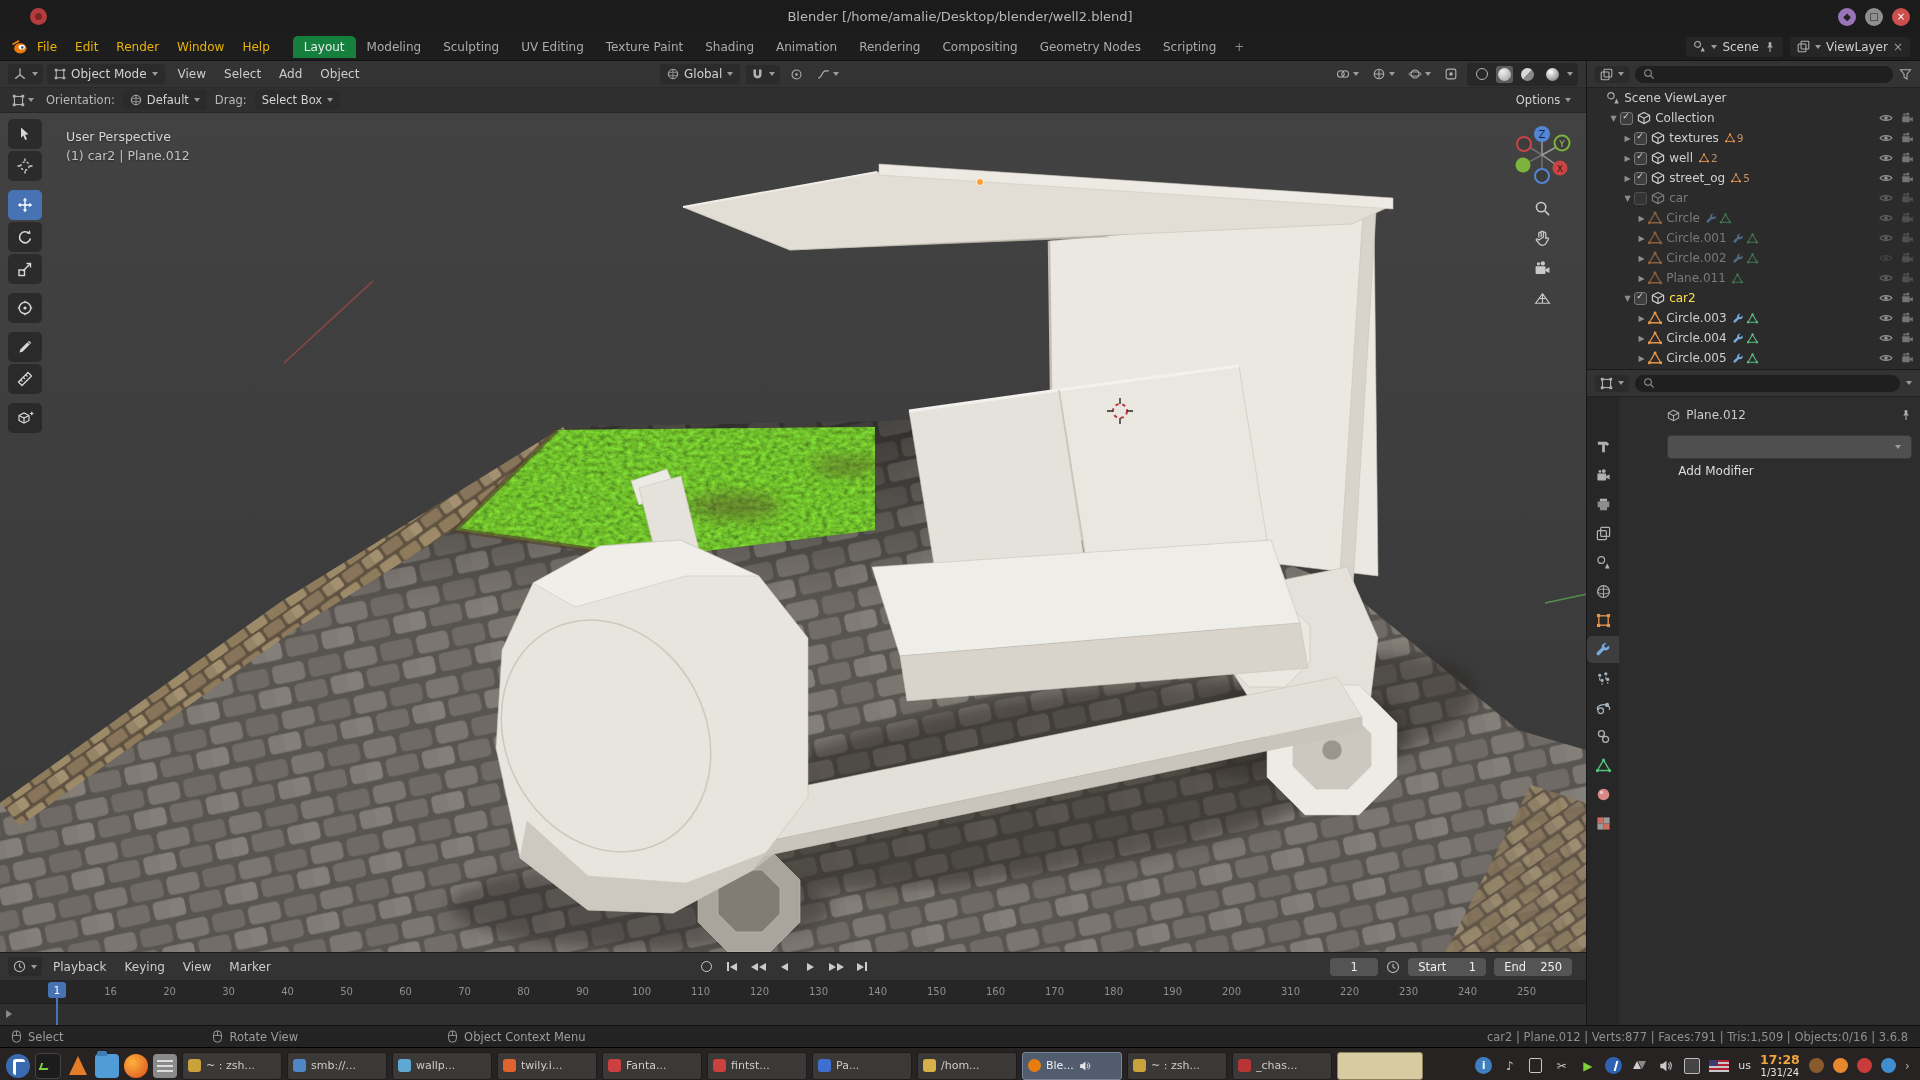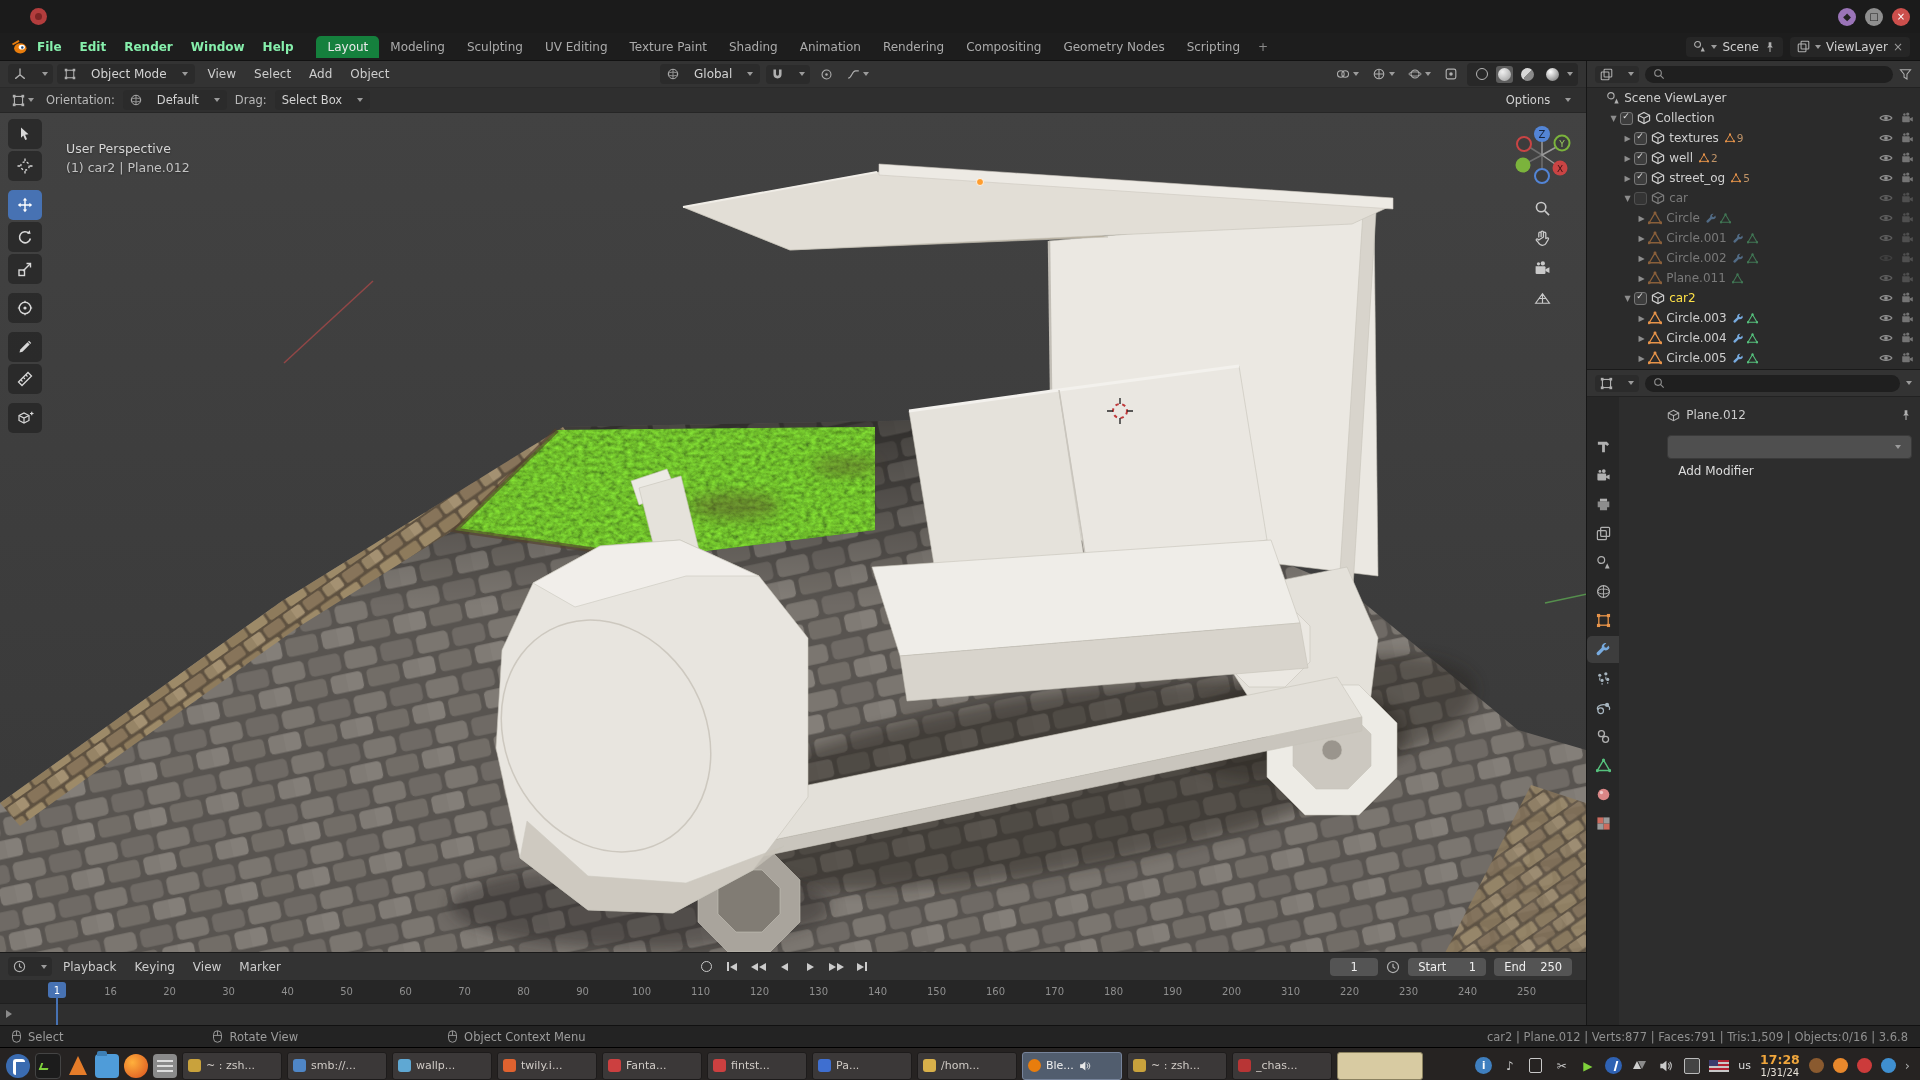--- a/index.html
+++ b/index.html
@@ -1,33 +1,33 @@
 <!DOCTYPE html>
 <html><head>
 <meta charset="utf-8">
 <style>
 html,body{margin:0;padding:0;background:#000;}
 #app{position:relative;width:1920px;height:1080px;background:#1d1d1d;font-family:"DejaVu Sans",sans-serif;font-size:12px;color:#cfcfcf;overflow:hidden;}
 svg{display:block;}.s12{width:12px;height:12px}.s13{width:13px;height:13px}.s14{width:14px;height:14px}.s15{width:15px;height:15px}.s16{width:16px;height:16px}.s17{width:17px;height:17px}.s18{width:18px;height:18px}
 .gry{color:#b0b0b0}.org{color:#e8944a}.grn{color:#56c17d}.blu{color:#78abdf}.wht{color:#cfcfcf}.stl{color:#a8b6c0}.pnk{color:#d98686}.red{color:#cc6b5e}
 .cv{width:0;height:0;border-left:3.5px solid transparent;border-right:3.5px solid transparent;border-top:4.5px solid #9b9b9b;flex:none;}
-.dd{display:flex;align-items:center;gap:15px;background:#2b2b2b;border-radius:4px;padding:3px 7px;color:#d2d2d2;}
+.dd{display:flex;align-items:center;gap:5px;background:#2b2b2b;border-radius:4px;padding:3px 7px;color:#d2d2d2;}
 .iconbtn{display:flex;align-items:center;justify-content:center;gap:3px;padding:3px 4px;border-radius:3px;color:#c6c6c6;}
 .lbl{color:#b9b9b9;}
 
 #titlebar{height:33px;position:relative;background:#1b1b1b;display:flex;align-items:center;}
 #tb-title{position:absolute;left:0;right:0;text-align:center;color:#b8b8b8;font-size:13px;}
 #tb-left{position:absolute;left:30px;width:17px;height:17px;border-radius:50%;background:#b33d3d;display:flex;align-items:center;justify-content:center;}
 #tb-left i{width:7px;height:7px;border-radius:50%;background:#7d2525;}
 #tb-right{position:absolute;right:10px;display:flex;gap:9px;}
 .wbtn{width:18px;height:18px;border-radius:50%;display:flex;align-items:center;justify-content:center;font-size:10px;color:#222;font-style:normal;}
 .wb1{background:#9a74b8}.wb2{background:#8f8f8f}.wb3{background:#cc4f4c;color:#fff}
 
 #menubar{height:27px;display:flex;align-items:center;padding:0 10px;background:#1d1d1d;border-bottom:1px solid #121212;}
-.mn{padding:3px 9px;border-radius:4px;color:#86efac;font-weight:bold;}
+.mn{padding:3px 9px;border-radius:4px;color:#eab308;}
 #tabs{display:flex;margin-left:14px;}
 .tab{padding:4px 11px;color:#ababab;border-radius:5px 5px 0 0;white-space:nowrap;}
 .tab:first-child{background:#15803d;color:#e9e9e9;}
 .tab:last-child{color:#8a8a8a;padding:4px 7px;}
 #mb-right{margin-left:auto;display:flex;gap:7px;align-items:center;}
 .pill{display:flex;align-items:center;gap:5px;background:#262626;border-radius:4px;padding:3px 7px;color:#cfcfcf;}
 
 #main{display:flex;height:964px;}
 #vpcol{width:1587px;display:flex;flex-direction:column;}
 #viewport{position:relative;height:892px;background:#3c3c3c;overflow:hidden;}
@@ -38,21 +38,21 @@
 #vh-center{position:absolute;left:660px;top:0;height:26px;display:flex;align-items:center;gap:6px;}
 #vh-right{margin-left:auto;display:flex;align-items:center;gap:5px;}
 .shgrp{display:flex;align-items:center;gap:4px;background:#282828;border-radius:4px;padding:2px 5px;}
 .sph{width:13px;height:13px;border-radius:50%;}
 .sphw{border:1.5px solid #b5b5b5;width:10px;height:10px;}
 .sphs{background:radial-gradient(circle at 35% 30%,#f0f0f0,#9a9a9a);}
 .sphm{background:linear-gradient(135deg,#d8d8d8 50%,#8a8a8a 50%);}
 .sphr{background:radial-gradient(circle at 35% 30%,#fff,#6a6a6a);}
 .shact{background:#5c5c5c;border-radius:3px;padding:2px;display:flex;}
 #scene{position:absolute;left:0;top:50px;width:1587px;height:842px;}
-#vp-overlay{position:absolute;left:66px;top:78px;color:#d6d6d6;font-size:12.5px;line-height:1.55;z-index:4;text-shadow:0 1px 2px rgba(0,0,0,.35);}
+#vp-overlay{position:absolute;left:66px;top:66px;color:#d6d6d6;font-size:12.5px;line-height:1.55;z-index:4;text-shadow:0 1px 2px rgba(0,0,0,.35);}
 #toolbar{position:absolute;left:8px;top:58px;display:flex;flex-direction:column;gap:2px;z-index:4;}
 .tool{width:34px;height:30px;background:rgba(40,40,40,.88);border-radius:5px;display:flex;align-items:center;justify-content:center;color:#d8d8d8;}
 .tool.active{background:#4772b3;color:#fff;}
 .tsp{height:5px;}
 #navgad{position:absolute;right:12px;top:62px;display:flex;flex-direction:column;align-items:center;gap:13px;z-index:4;color:#c9c9c9;}
 
 #timeline{height:72px;background:#2b2b2b;border-top:1px solid #1a1a1a;display:flex;flex-direction:column;}
 .tl-head{height:28px;background:#333;display:flex;align-items:center;padding:0 8px;gap:2px;position:relative;border-bottom:1px solid #262626;}
 .transport{position:absolute;left:695px;top:0;height:100%;display:flex;align-items:center;gap:4px;}
 .tbtn{display:flex;align-items:center;justify-content:center;gap:1px;width:22px;height:19px;border-radius:3px;}
@@ -323,20 +323,21 @@
       </symbol>
 </defs>
 </svg>
 
 <div id="app">
 
   <div id="titlebar">
     <span id="tb-left">
         <i></i>
       </span>
+    <span id="tb-title">Blender [/home/amalie/Desktop/blender/well2.blend]</span>
     <span id="tb-right">
       <i class="wbtn wb1">◆</i>
       <i class="wbtn wb2">□</i>
       <i class="wbtn wb3">×</i>
     </span>
   </div>
 
   <div id="menubar">
     <svg class="s18" viewBox="0 0 18 18">
         <path d="M2.5 6.5 9 2.8" stroke="#e87d0d" stroke-width="2"></path>

